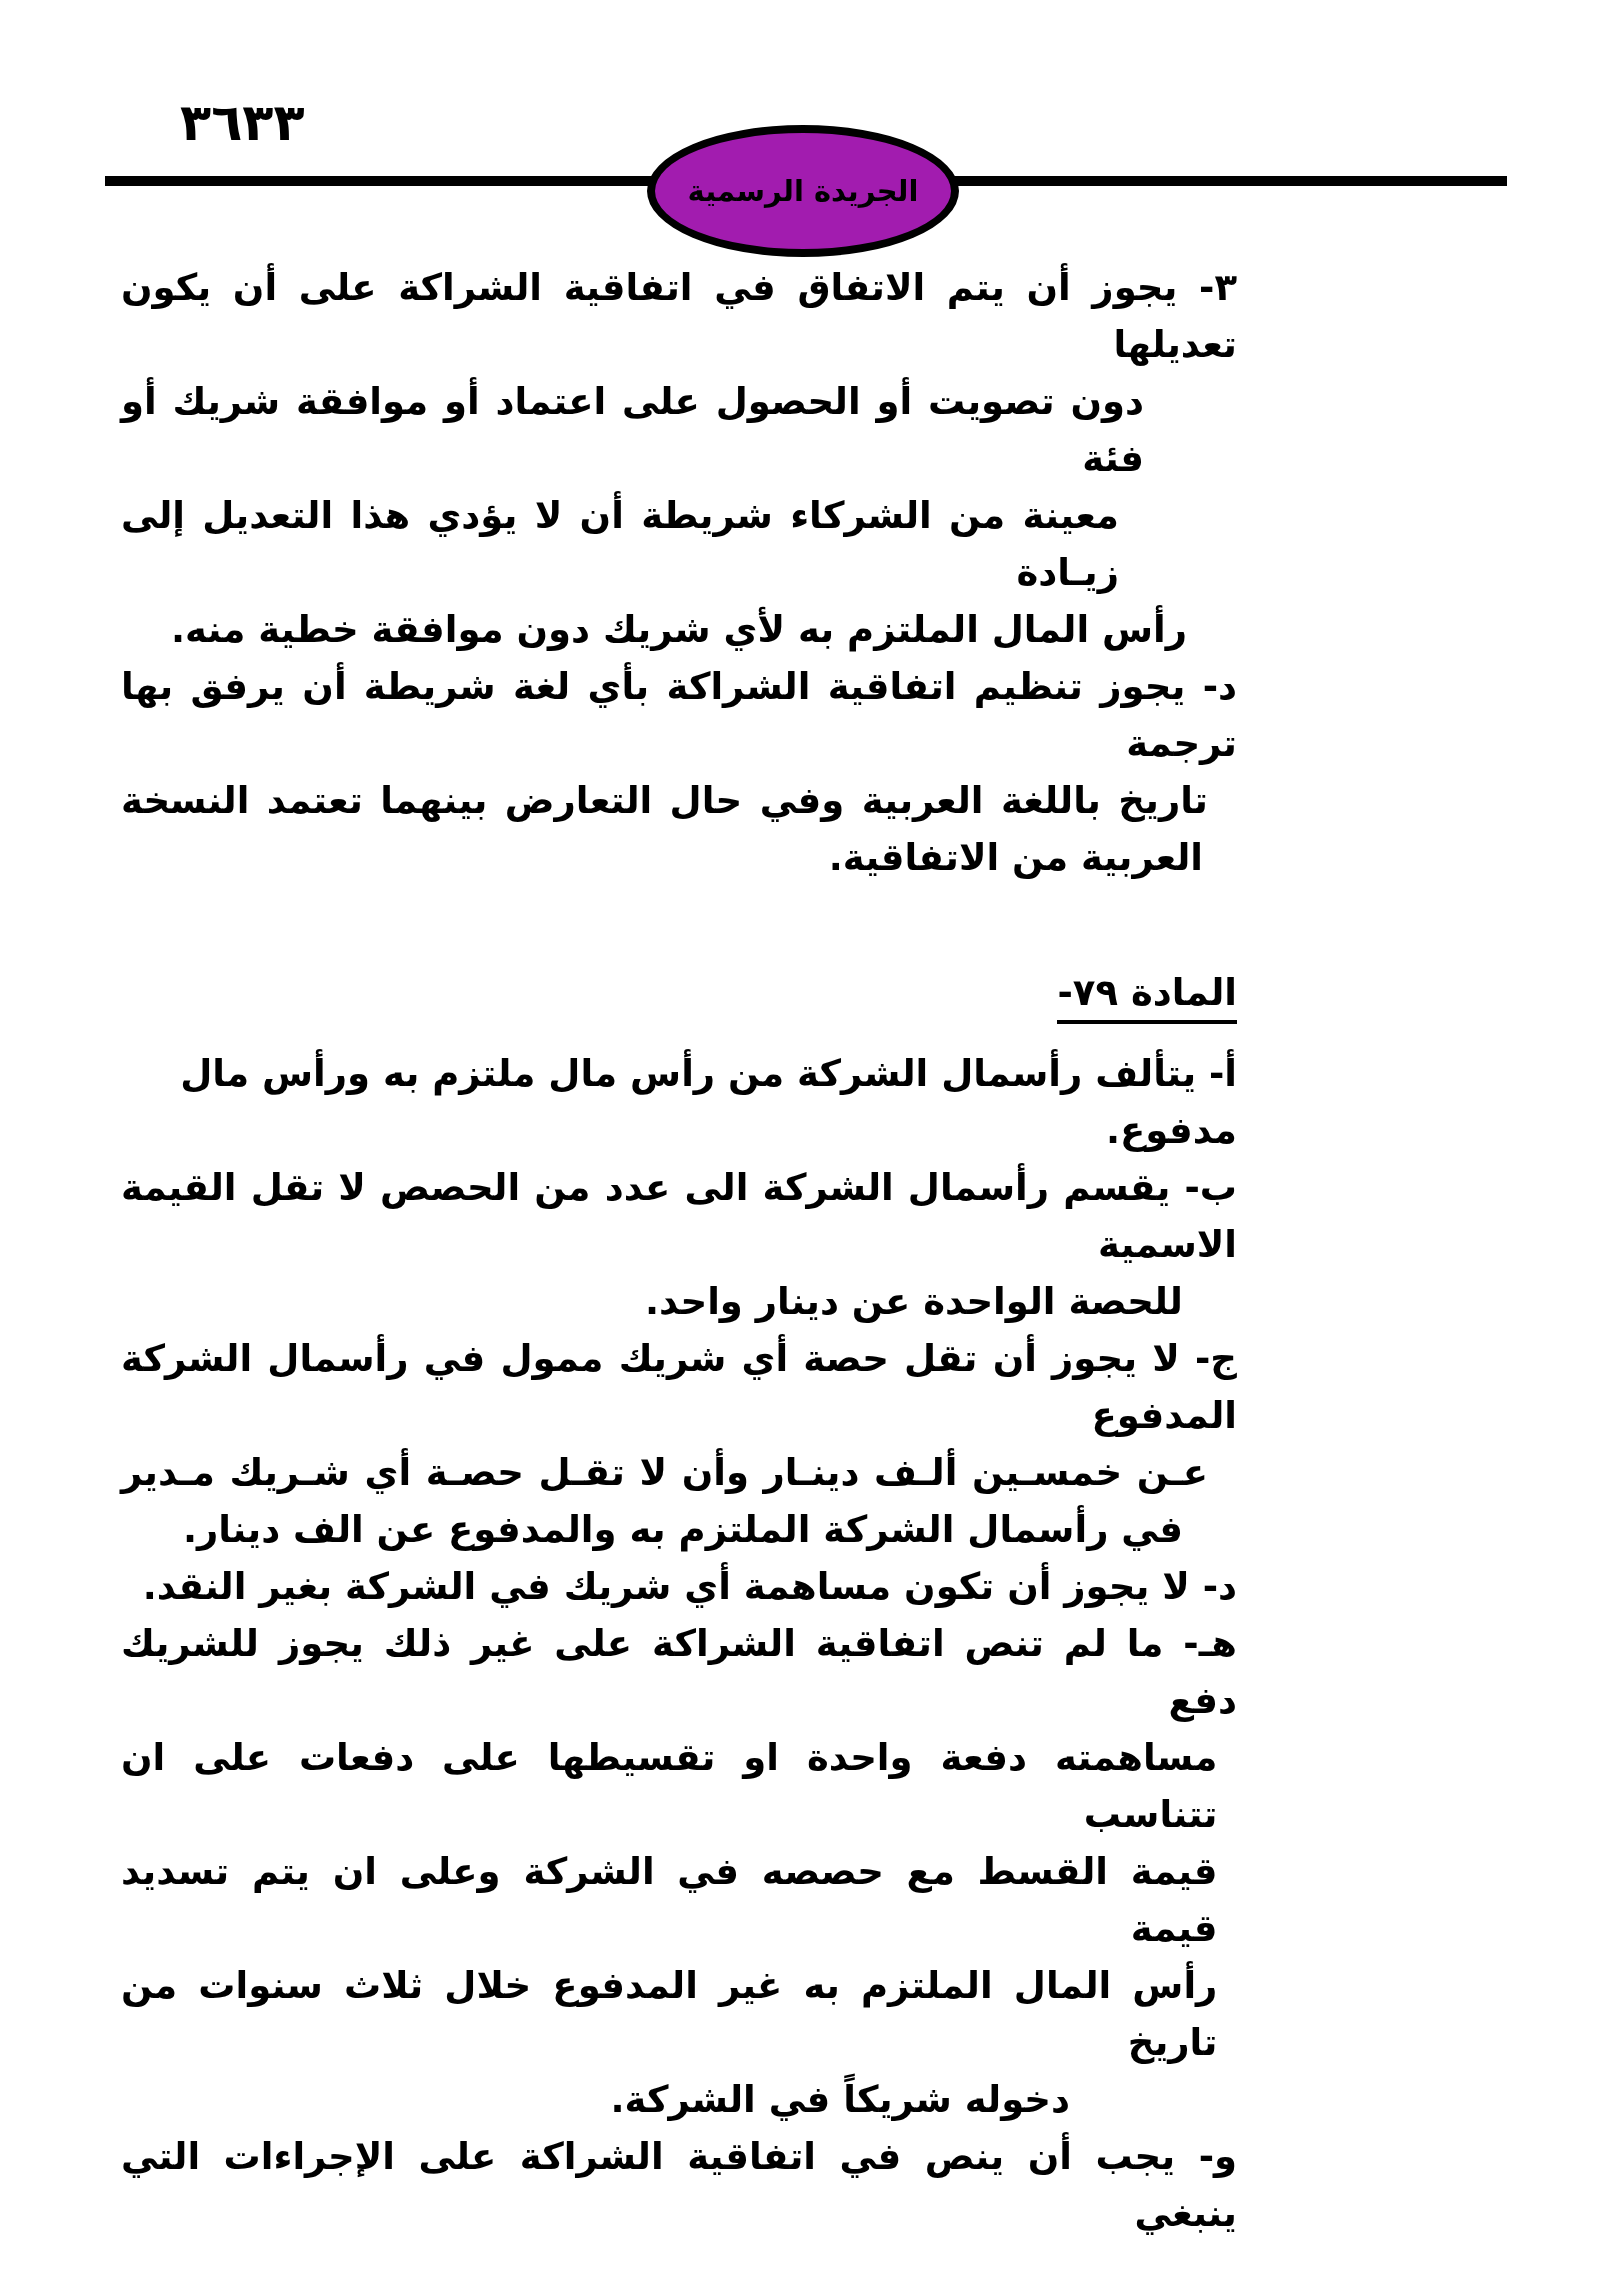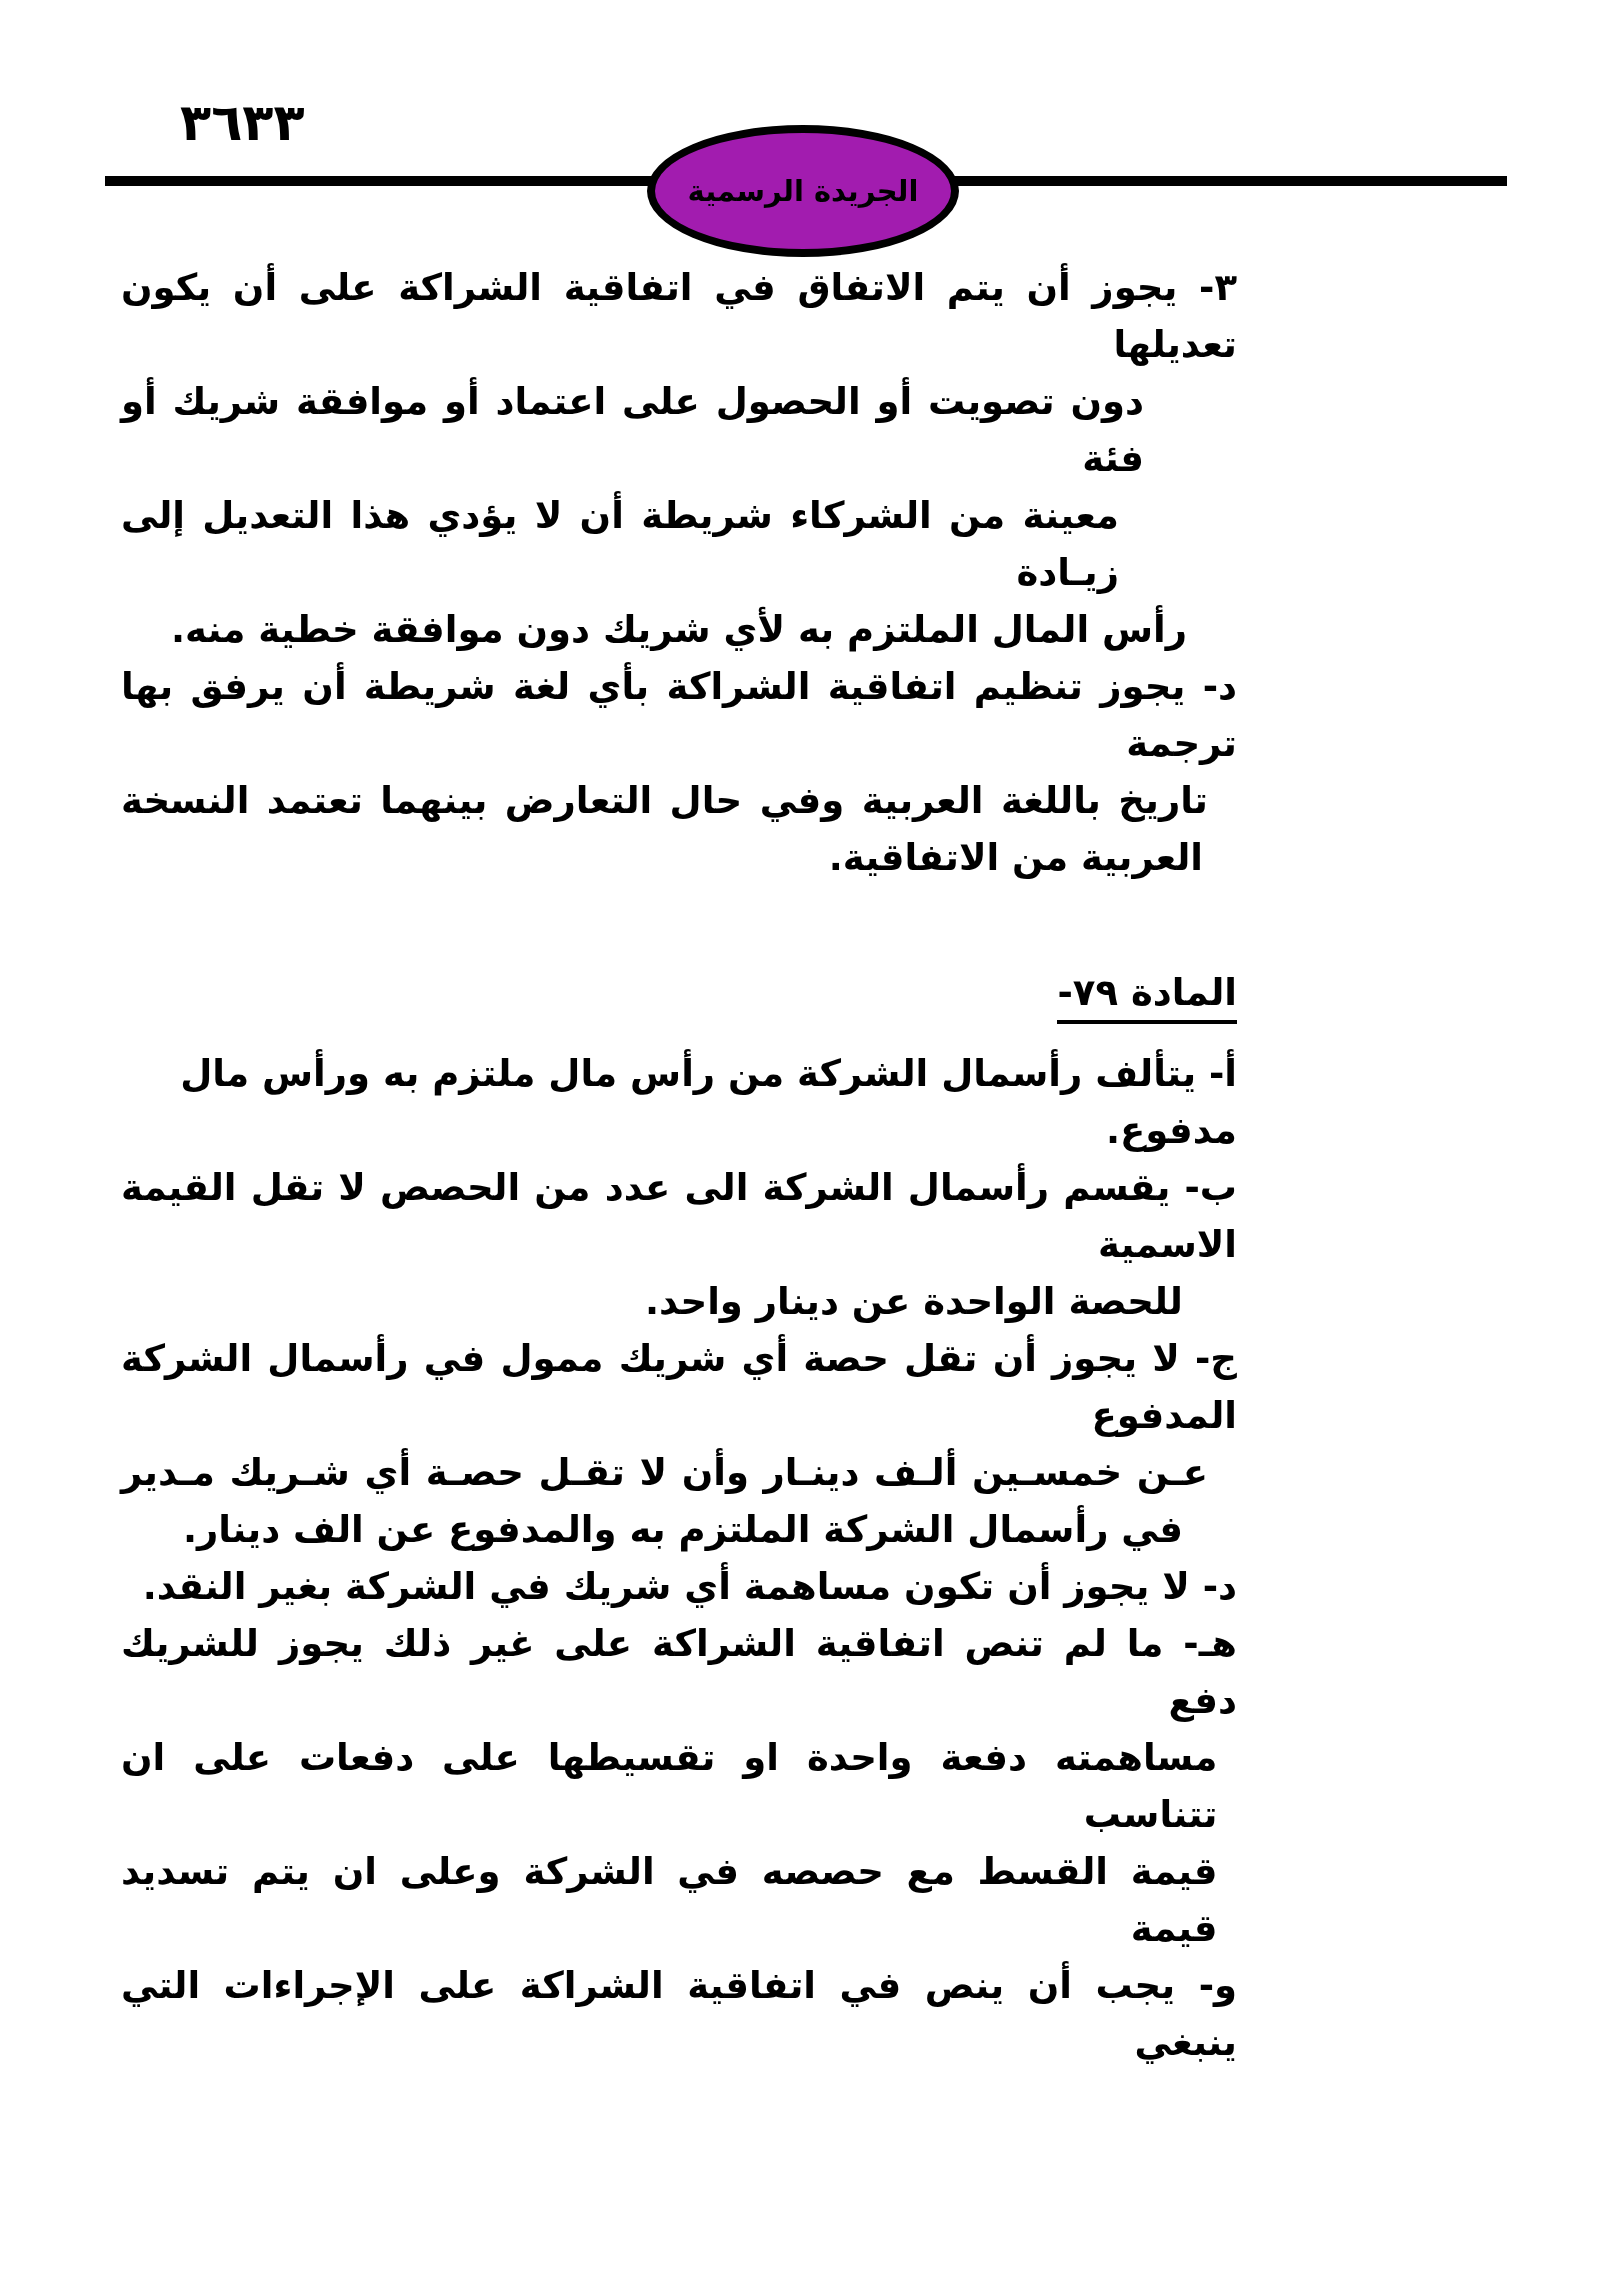--- a/index.html
+++ b/index.html
@@ -57,15 +57,17 @@
     <div class="line l-r" style="margin-top: 23.5px;">أ- يتألف رأسمال الشركة من رأس مال ملتزم به ورأس مال مدفوع.</div>
     <div class="line l-j">ب- يقسم رأسمال الشركة الى عدد من الحصص لا تقل القيمة الاسمية</div>
     <div class="line l-r" style="padding-right: 54px;">للحصة الواحدة عن دينار واحد.</div>
     <div class="line l-j">ج- لا يجوز أن تقل حصة أي شريك ممول في رأسمال الشركة المدفوع</div>
     <div class="line l-j" style="padding-right: 29px;">عـن خمسـين ألـف دينـار وأن لا تقـل حصـة أي شـريك مـدير</div>
     <div class="line l-r" style="padding-right: 54px;">في رأسمال الشركة الملتزم به والمدفوع عن الف دينار.</div>
     <div class="line l-r">د- لا يجوز أن تكون مساهمة أي شريك في الشركة بغير النقد.</div>
     <div class="line l-j">هـ- ما لم تنص اتفاقية الشراكة على غير ذلك يجوز للشريك دفع</div>
     <div class="line l-j" style="padding-right: 19.6px;">مساهمته دفعة واحدة او تقسيطها على دفعات على ان تتناسب</div>
     <div class="line l-j" style="padding-right: 19.6px;">قيمة القسط مع حصصه في الشركة وعلى ان يتم تسديد قيمة</div>
+    <div class="line l-j" style="padding-right: 19.6px;">رأس المال الملتزم به غير المدفوع خلال ثلاث سنوات من تاريخ</div>
+    <div class="line l-r" style="padding-right: 167px;">دخوله شريكاً في الشركة.</div>
     <div class="line l-j">و- يجب أن ينص في اتفاقية الشراكة على الإجراءات التي ينبغي</div>
   </div>
 
 
 </body></html>

